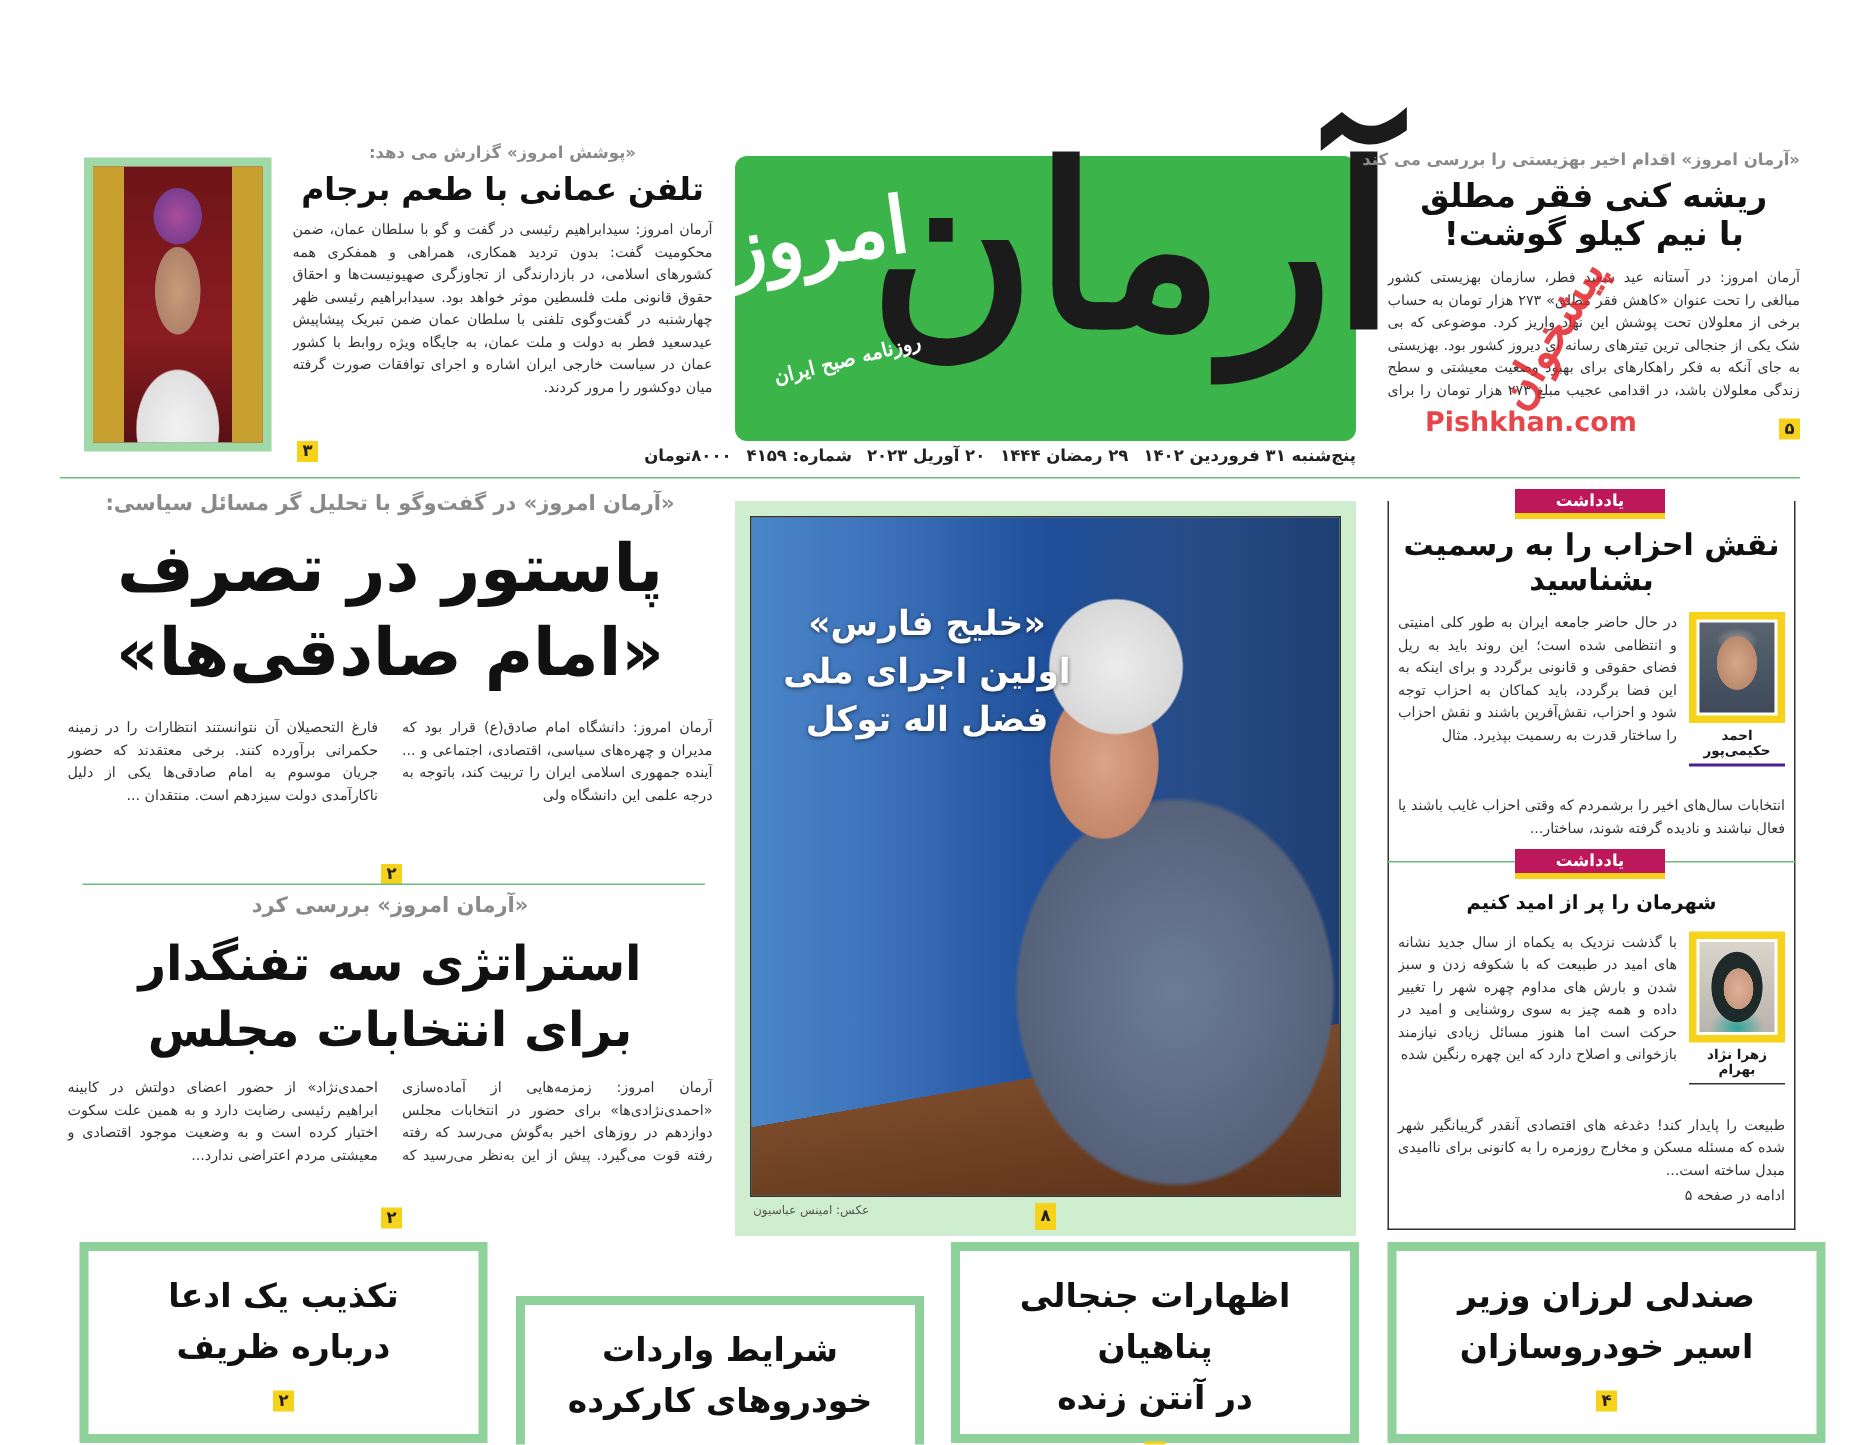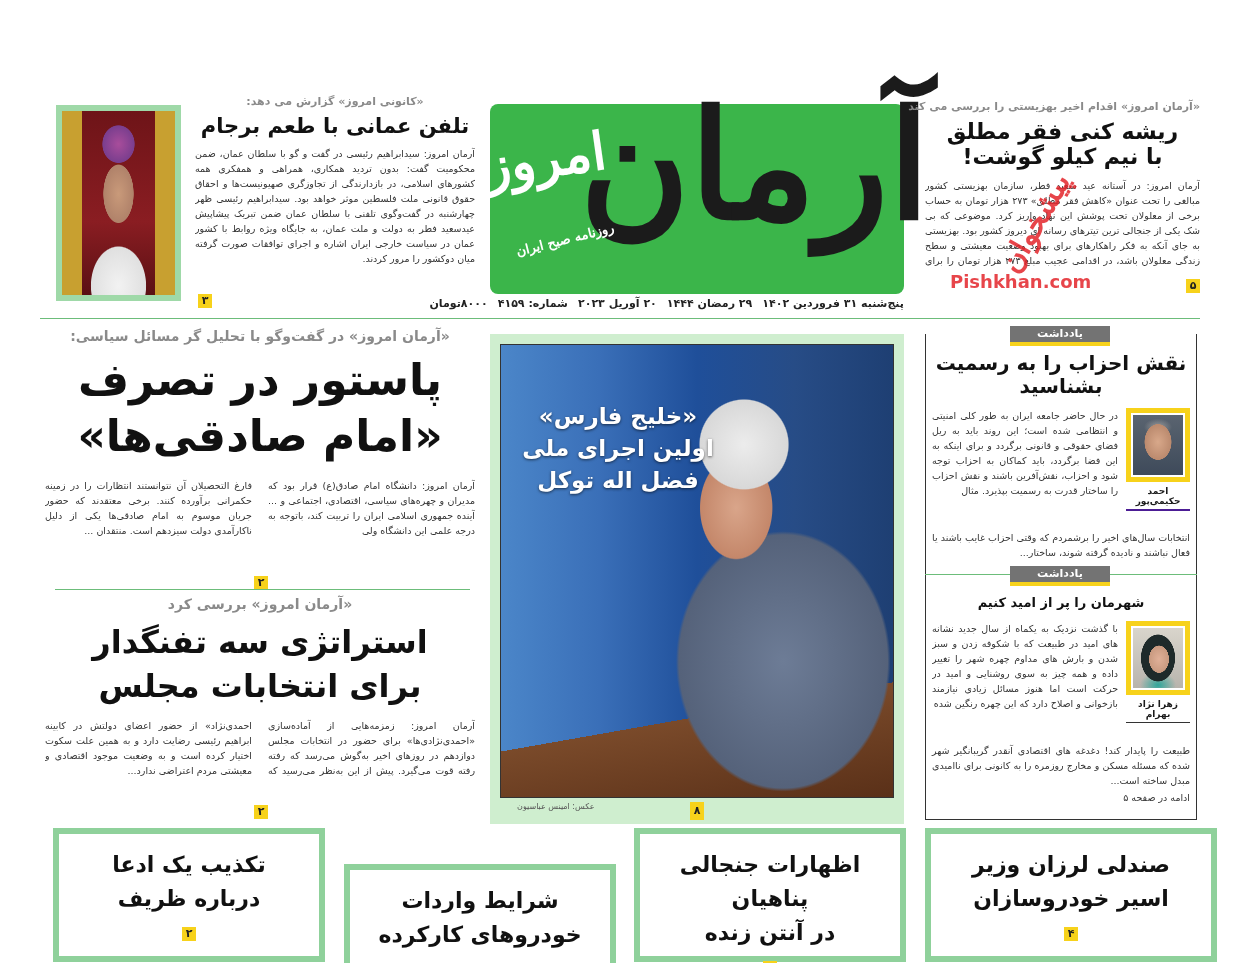--- a/index.html
+++ b/index.html
@@ -42,21 +42,21 @@
   .author-photo .inner-m { width: 100%; height: 100%; background:
       radial-gradient(ellipse 38% 42% at 50% 45%, #d8a88a 0%, #bb8a6e 70%, transparent 72%),
       radial-gradient(ellipse 40% 20% at 50% 20%, #9a9a9a 0%, transparent 70%),
       linear-gradient(180deg, #5a6470 0%, #3e4a5a 100%); }
   .author-photo .inner-f { width: 100%; height: 100%; background:
       radial-gradient(ellipse 28% 32% at 52% 52%, #e0b098 0%, #c99a80 70%, transparent 72%),
       radial-gradient(ellipse 48% 55% at 50% 50%, #1e2a2a 0%, #1e2a2a 70%, transparent 72%),
       radial-gradient(ellipse 50% 30% at 50% 95%, #2fa59a 0%, transparent 72%),
       linear-gradient(180deg, #d9d5cc 0%, #b8b4ad 100%); }
 
-  .note-tab { background: #737373; color: #fff; font-size: 11px; font-weight: bold; text-align: center;
+  .note-tab { background: #be185d; color: #fff; font-size: 11px; font-weight: bold; text-align: center;
               border-bottom: 4px solid #f7d21b; height: 20px; line-height: 16px; }
 
   .box-green { border: 6px solid #8fd19b; background: #fff; }
   .watermark { color: #e3252b; font-weight: bold; font-family: "DejaVu Serif", serif; opacity: 0.85; }
 </style>
 </head>
 <body>
 
 <div class="abs masthead-green" style="left:490px; top:104px; width:414px; height:190px;"></div>
 <div class="abs logo-main" style="left:600px; top:40px; width:330px; height:250px; font-size:150px; line-height:250px; text-align:center; letter-spacing:-6px;">آرمان</div>
@@ -88,21 +88,21 @@
 </div>
 <div class="abs" style="left:950px; top:185px; width:140px; height:110px;">
   <div class="watermark" style="font-size:30px; transform:rotate(-60deg); position:absolute; left:30px; top:20px;">پیشخوان</div>
   <div class="watermark" style="font-size:18px; position:absolute; left:0; top:86px; direction:ltr; font-family:'DejaVu Sans',sans-serif;">Pishkhan.com</div>
 </div>
 
 <div class="abs photo-frame-green" style="left:56px; top:105px; width:125px; height:196px;">
   <div class="photo photo-sultan" style="width:100%; height:100%;"></div>
 </div>
 <div class="abs" style="left:195px; top:95px; width:280px; height:215px;">
-  <div class="kicker" style="font-size:11px;">«کانونی امروز» گزارش می دهد:</div>
+  <div class="kicker" style="font-size:11px;">«پوشش امروز» گزارش می دهد:</div>
   <div class="headline" style="font-size:21px; margin-top:6px;">تلفن عمانی با طعم برجام</div>
   <div class="body-text" style="font-size:9.5px; line-height:15px; margin-top:8px; height:136px; overflow:hidden;">آرمان امروز: سیدابراهیم رئیسی در گفت و گو با سلطان عمان، ضمن محکومیت گفت: بدون تردید همکاری، همراهی و همفکری همه کشورهای اسلامی، در بازدارندگی از تجاوزگری صهیونیست‌ها و احقاق حقوق قانونی ملت فلسطین موثر خواهد بود. سیدابراهیم رئیسی ظهر چهارشنبه در گفت‌وگوی تلفنی با سلطان عمان ضمن تبریک پیشاپیش عیدسعید فطر به دولت و ملت عمان، به جایگاه ویژه روابط با کشور عمان در سیاست خارجی ایران اشاره و اجرای توافقات صورت گرفته میان دوکشور را مرور کردند.</div>
 </div>
 <div class="abs" style="left:198px; top:289px;"><span class="page-badge">۳</span></div>
 
 <div class="abs" style="left:45px; top:328px; width:430px; height:260px;">
   <div class="kicker" style="font-size:14px;">«آرمان امروز» در گفت‌وگو با تحلیل گر مسائل سیاسی:</div>
   <div class="headline" style="font-size:44px; line-height:56px; margin-top:8px;">
     <div>پاستور در تصرف</div>
     <div>«امام صادقی‌ها»</div>
@@ -130,21 +130,21 @@
 
 <div class="abs" style="left:490px; top:334px; width:414px; height:490px; background:#cfeecf; padding:10px;">
   <div class="photo photo-musician" style="width:100%; height:454px; position:relative; border:1px solid #333;">
     <div class="headline" style="position:absolute; right:175px; top:55px; width:200px; color:#fff; font-size:23px; line-height:32px; text-shadow:0 1px 3px rgba(0,0,0,.6);">
       <div>«خلیج فارس»</div>
       <div>اولین اجرای ملی</div>
       <div>فضل اله توکل</div>
     </div>
   </div>
   <div style="position:relative; height:22px;">
-    <span style="position:absolute; left:17px; top:4px; font-size:8px; color:#555;">عکس: امینس عباسیون</span>
+    <span style="position:absolute; left:2px; top:4px; font-size:8px; color:#555;">عکس: امینس عباسیون</span>
     <span class="page-badge" style="position:absolute; left:190px; top:4px; height:18px; line-height:18px;">۸</span>
   </div>
 </div>
 
 <div class="abs" style="left:925px; top:334px; width:272px; height:486px; border:1px solid #333; border-top:none;"></div>
 
 <div class="abs note-tab" style="left:1010px; top:326px; width:100px;">یادداشت</div>
 <div class="abs" style="left:932px; top:352px; width:258px; height:210px;">
   <div class="headline" style="font-size:20px;">نقش احزاب را به رسمیت بشناسید</div>
   <div style="display:flex; gap:8px; margin-top:10px;">

